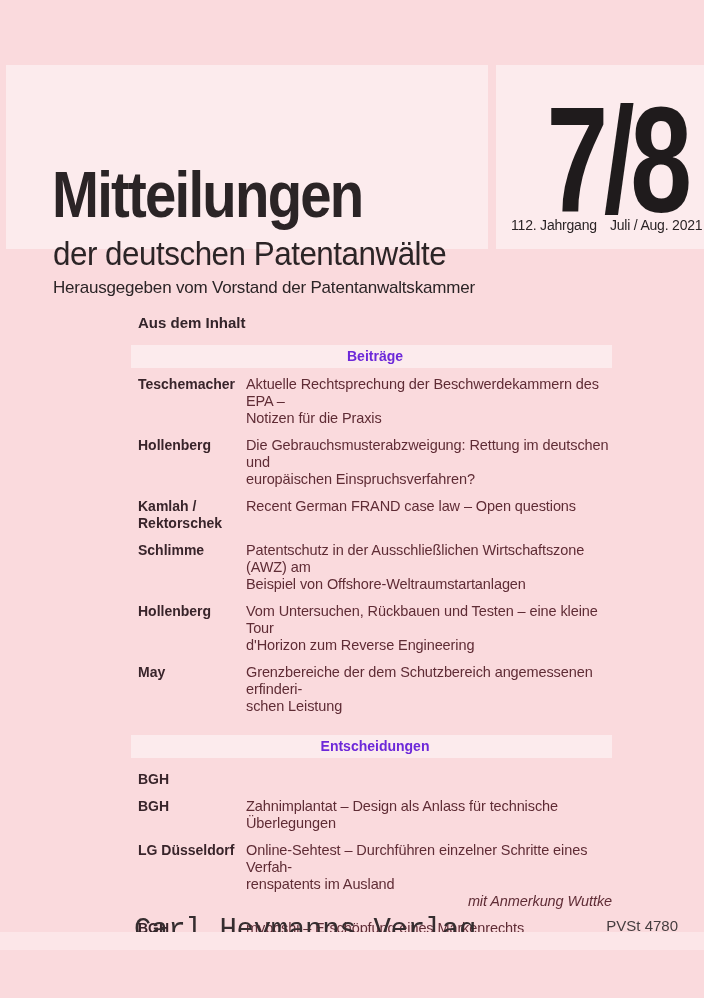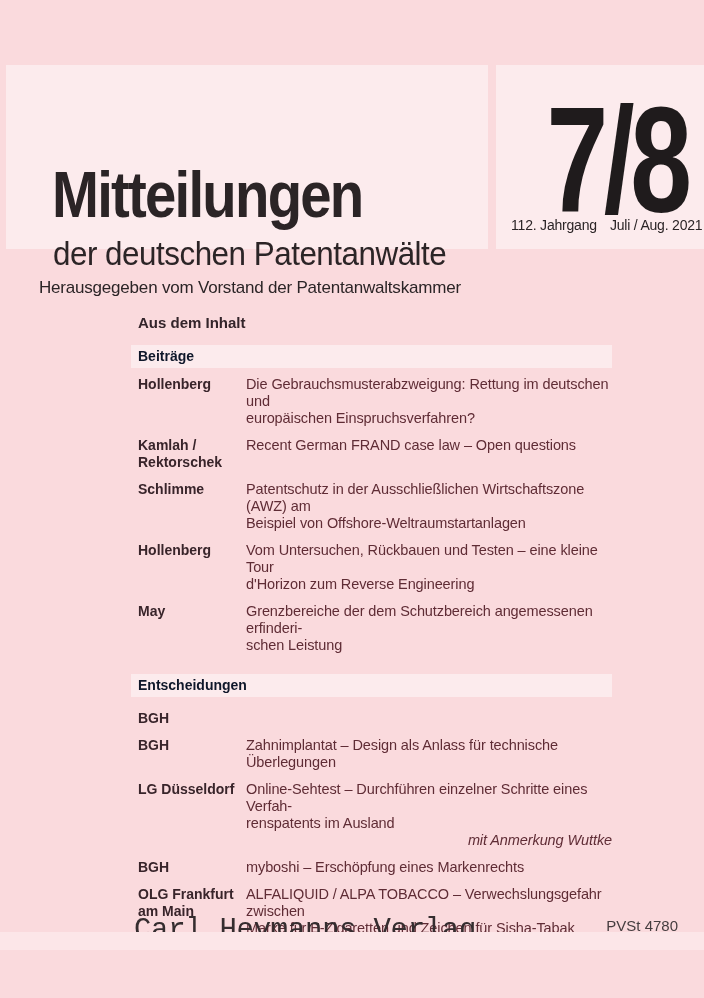--- a/index.html
+++ b/index.html
@@ -19,21 +19,21 @@
     position:absolute;left:46px;top:98px;
     font-size:64px;font-weight:700;color:#2b2426;letter-spacing:-2px;line-height:1;
     transform:scaleX(0.88);transform-origin:left top;white-space:nowrap;
   }
   .subtitle{
     position:absolute;left:47px;top:172px;
     font-size:33px;font-weight:400;color:#2b2426;letter-spacing:-0.5px;line-height:1;
     transform:scaleX(0.95);transform-origin:left top;white-space:nowrap;
   }
   .publisher-line{
-    position:absolute;left:33px;top:213px;
+    position:absolute;left:47px;top:213px;
     font-size:17px;font-weight:400;color:#2b2426;letter-spacing:-0.2px;line-height:1.2;
     white-space:nowrap;
   }
   .issue{
     position:absolute;right:16px;top:20px;
     font-size:150px;font-weight:700;color:#1f1b1c;letter-spacing:-6px;line-height:1;
     transform:scaleX(0.74);transform-origin:right top;white-space:nowrap;
   }
   .issue-meta{
     position:absolute;left:15px;top:152px;
@@ -41,21 +41,21 @@
   }
   .issue-meta .sep{display:inline-block;width:13px;}
 
   
   .contents{position:absolute;left:131px;top:314px;width:481px;}
   .contents-heading{
     font-size:15px;font-weight:700;color:#33242a;margin:0 0 14px 7px;line-height:17px;
   }
   .section-band{
     background:#fcebed;height:23px;line-height:23px;
-    padding-left:7px;font-size:14px;font-weight:700;color:#0f172a;
+    padding-left:7px;font-size:14px;font-weight:700;color:#6d28d9;text-align:center;
   }
   .band-1{margin-bottom:8px;}
   .band-2{margin-top:20px;margin-bottom:13px;}
   .toc-row{
     display:grid;grid-template-columns:108px 1fr;
     padding-left:7px;margin-bottom:10px;
   }
   .toc-author{
     font-size:14px;font-weight:700;color:#38242a;line-height:17px;white-space:pre-line;
   }
@@ -96,20 +96,25 @@
     <div class="issue-meta">
       <span>112. Jahrgang</span><span class="sep"></span><span>Juli / Aug. 2021</span>
     </div>
   </div>
 
   <div class="contents">
     <div class="contents-heading">Aus dem Inhalt</div>
 
     <div class="section-band band-1">Beiträge</div>
 
+    <div class="toc-row">
+      <div class="toc-author">Teschemacher</div>
+      <div class="toc-desc">Aktuelle Rechtsprechung der Beschwerdekammern des EPA –
+Notizen für die Praxis</div>
+    </div>
     <div class="toc-row">
       <div class="toc-author">Hollenberg</div>
       <div class="toc-desc">Die Gebrauchsmusterabzweigung: Rettung im deutschen und
 europäischen Einspruchsverfahren?</div>
     </div>
     <div class="toc-row">
       <div class="toc-author">Kamlah /
 Rektorschek</div>
       <div class="toc-desc">Recent German FRAND case law – Open questions</div>
     </div>

